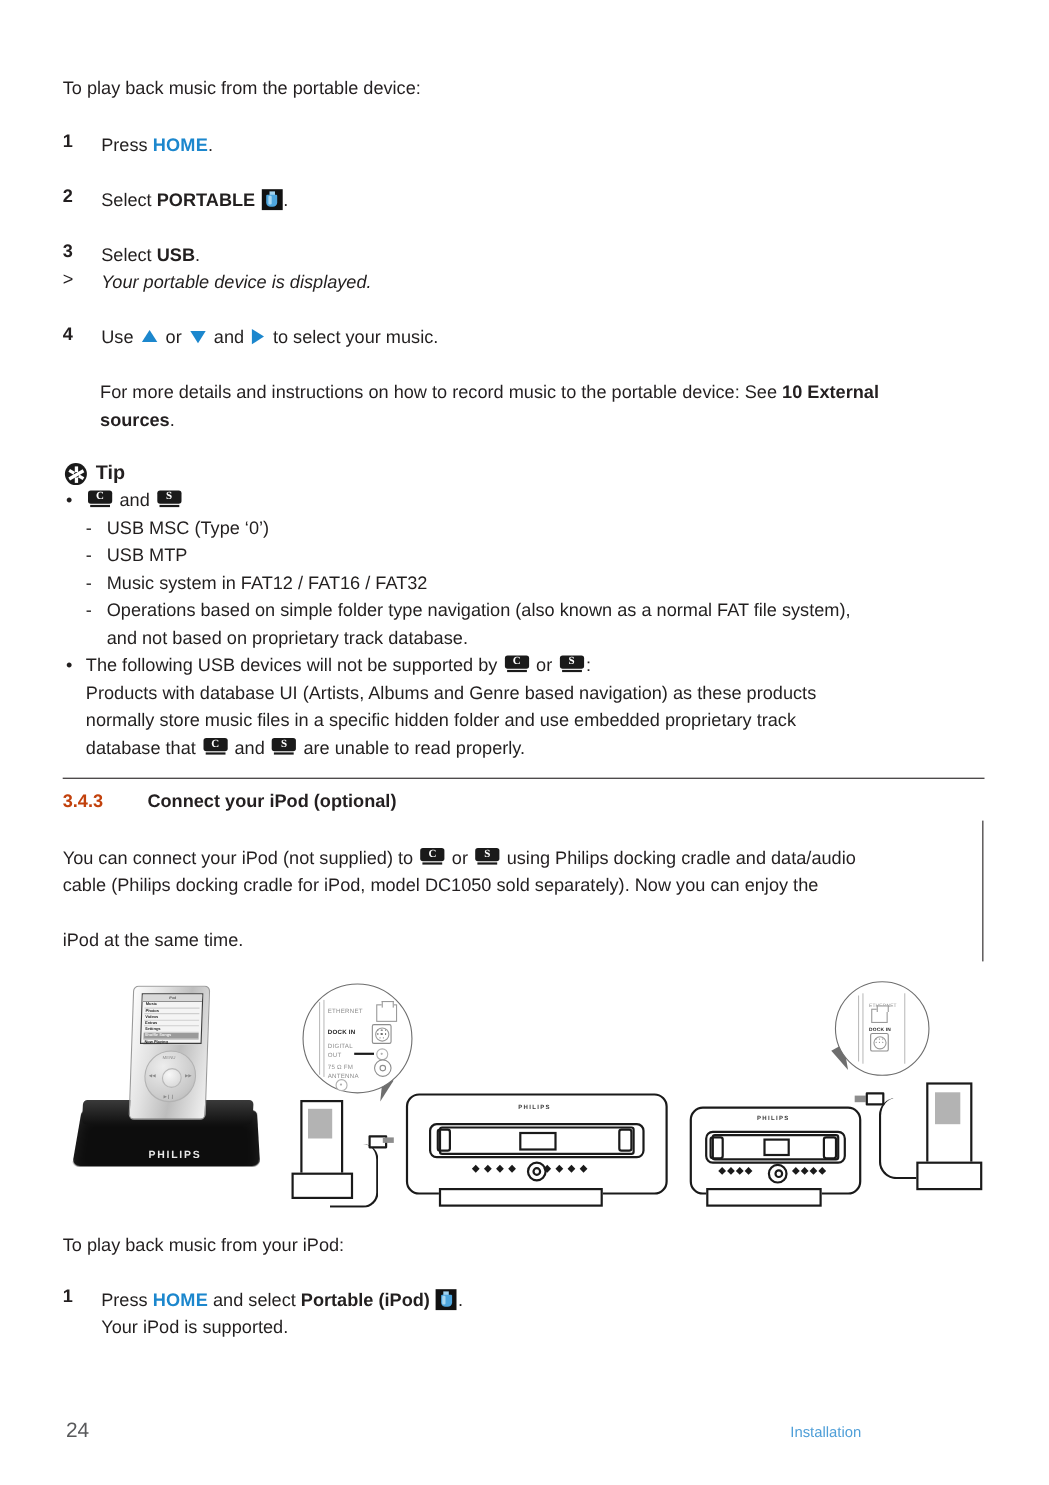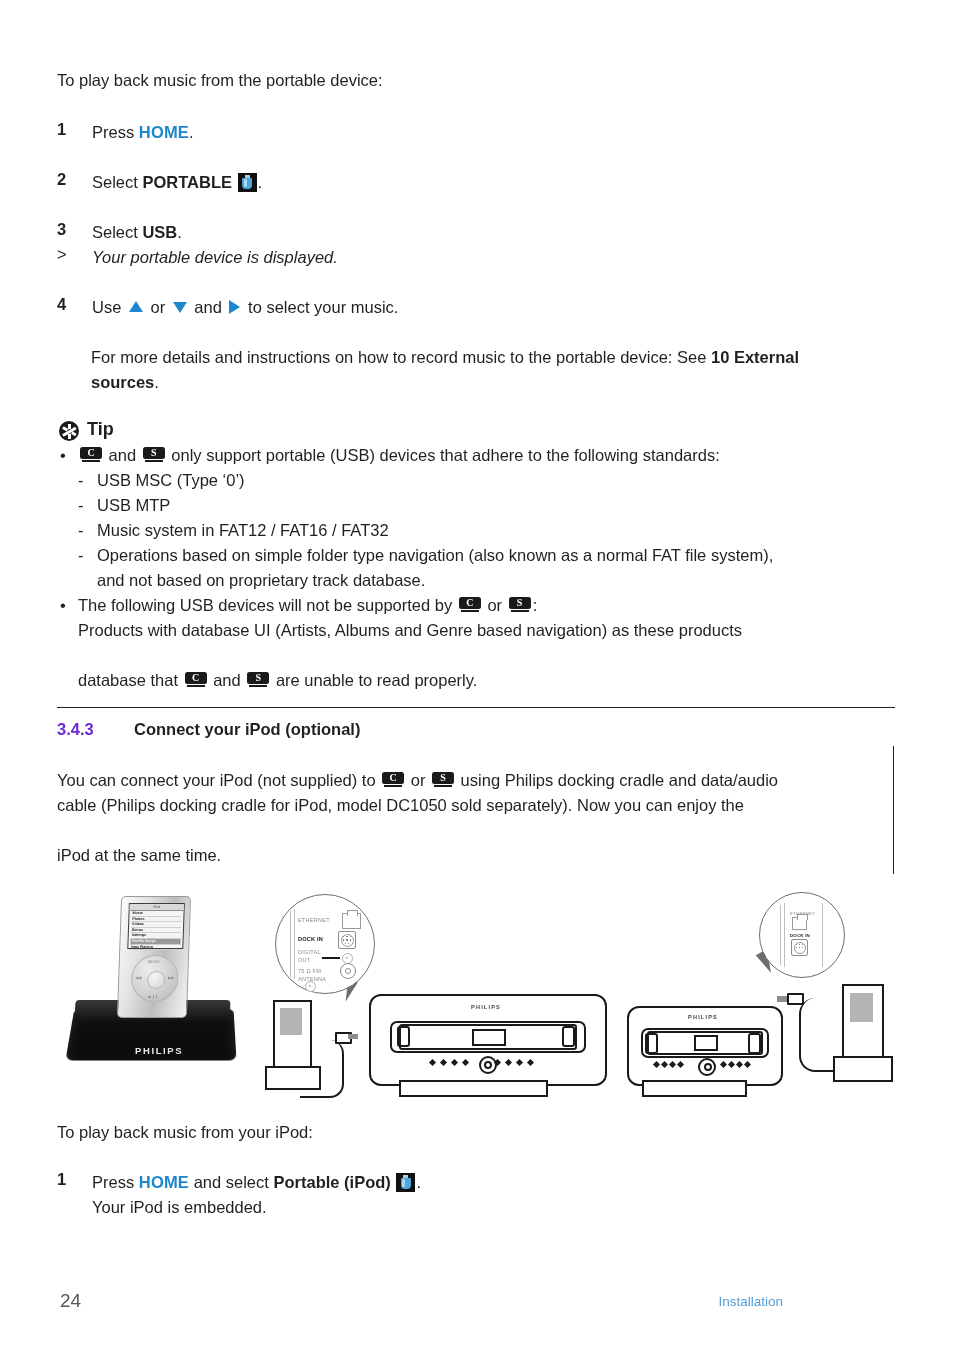--- a/index.html
+++ b/index.html
@@ -151,21 +151,21 @@
   hr.rule {
     position: absolute;
     left: 57px; top: 707px;
     width: 838px; height: 0;
     border: none;
     border-top: 1.6px solid #231f20;
     margin: 0;
   }
   .sec-num {
     position: absolute; left: 57px; top: 720px;
-    font-size: 16.5px; font-weight: bold; color: #6d28d9;
+    font-size: 16.5px; font-weight: bold; color: #c2410c;
   }
   .sec-title {
     position: absolute; left: 134px; top: 720px;
     font-size: 16.5px; font-weight: bold; color: #231f20;
   }
   .changebar {
     position: absolute;
     left: 893px; top: 746px;
     width: 0; height: 128px;
     border-left: 1.6px solid #231f20;
@@ -452,41 +452,42 @@
   </div>
 
   <div class="tip-icon">
       <span class="spoke3"></span>
       <span class="hub"></span>
     </div>
   <div class="tip-label">Tip</div>
 
   <div class="bullet-dot" style="top:443px;">•</div>
   <div class="bullet-body" style="top:443px;">
-    <span class="badge-cs"><span class="body">C</span><span class="bar"></span></span><span> and </span><span class="badge-cs"><span class="body">S</span><span class="bar"></span></span><span> only support portable (USB) devices that adhere to the following standards:</span>
+    <span class="badge-cs"><span class="body">C</span><span class="bar"></span></span><span> and </span><span class="badge-cs"><span class="body">S</span><span class="bar"></span></span>
   </div>
 
   <div class="dash" style="top:468px;">-</div>
   <div class="dash-body" style="top:468px;">USB MSC (Type ‘0’)</div>
 
   <div class="dash" style="top:493px;">-</div>
   <div class="dash-body" style="top:493px;">USB MTP</div>
 
   <div class="dash" style="top:518px;">-</div>
   <div class="dash-body" style="top:518px;">Music system in FAT12 / FAT16 / FAT32</div>
 
   <div class="dash" style="top:543px;">-</div>
   <div class="dash-body" style="top:543px;">Operations based on simple folder type navigation (also known as a normal FAT file system),</div>
   <div class="dash-body" style="top:568px;">and not based on proprietary track database.</div>
 
   <div class="bullet-dot" style="top:593px;">•</div>
   <div class="bullet-body" style="top:593px;">
     <span>The following USB devices will not be supported by </span><span class="badge-cs"><span class="body">C</span><span class="bar"></span></span><span> or </span><span class="badge-cs"><span class="body">S</span><span class="bar"></span></span><span>:</span>
   </div>
   <div class="bullet-body" style="top:618px;">Products with database UI (Artists, Albums and Genre based navigation) as these products</div>
+  <div class="bullet-body" style="top:643px;">normally store music files in a specific hidden folder and use embedded proprietary track</div>
   <div class="bullet-body" style="top:668px;">
     <span>database that </span><span class="badge-cs"><span class="body">C</span><span class="bar"></span></span><span> and </span><span class="badge-cs"><span class="body">S</span><span class="bar"></span></span><span> are unable to read properly.</span>
   </div>
 
   <hr class="rule">
   <div class="sec-num">3.4.3</div>
   <div class="sec-title">Connect your iPod (optional)</div>
 
   <div class="changebar"></div>
 
@@ -660,18 +661,18 @@
 
   <div class="blk p" style="left:57px; top:1120px;">
     <span>To play back music from your iPod:</span>
   </div>
 
   <div class="num" style="top:1170px;">1</div>
   <div class="step-body" style="top:1170px;">
     <span>Press </span><span class="blue">HOME</span><span> and select </span><span class="b">Portable (iPod)</span>
     <span class="badge-usb"><span class="cap"></span><span class="stick"></span><span class="gloss"></span></span><span>.</span>
   </div>
-  <div class="step-body" style="top:1195px;">Your iPod is embedded.</div>
+  <div class="step-body" style="top:1195px;">Your iPod is supported.</div>
 
   <div class="pg-num">24</div>
   <div class="footer-label">Installation</div>
 
 </div>
 
 </body></html>

